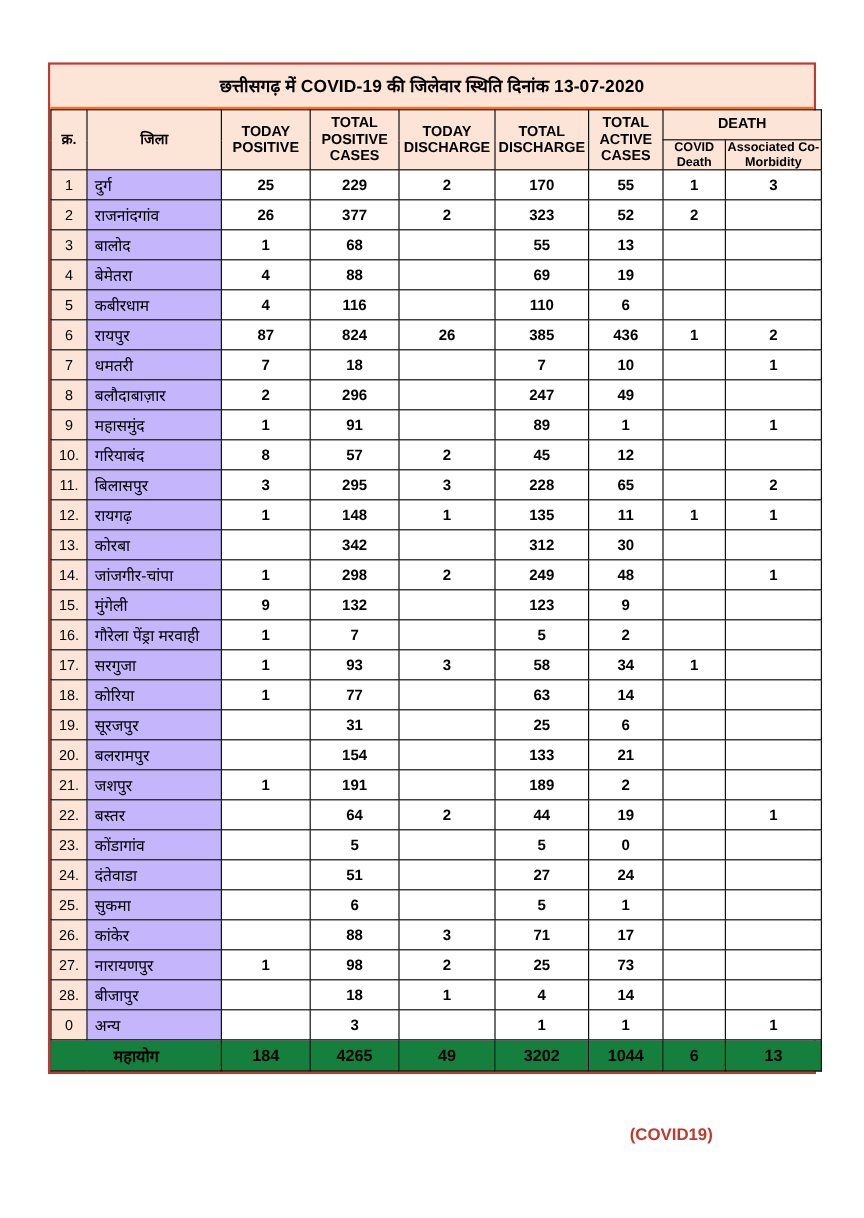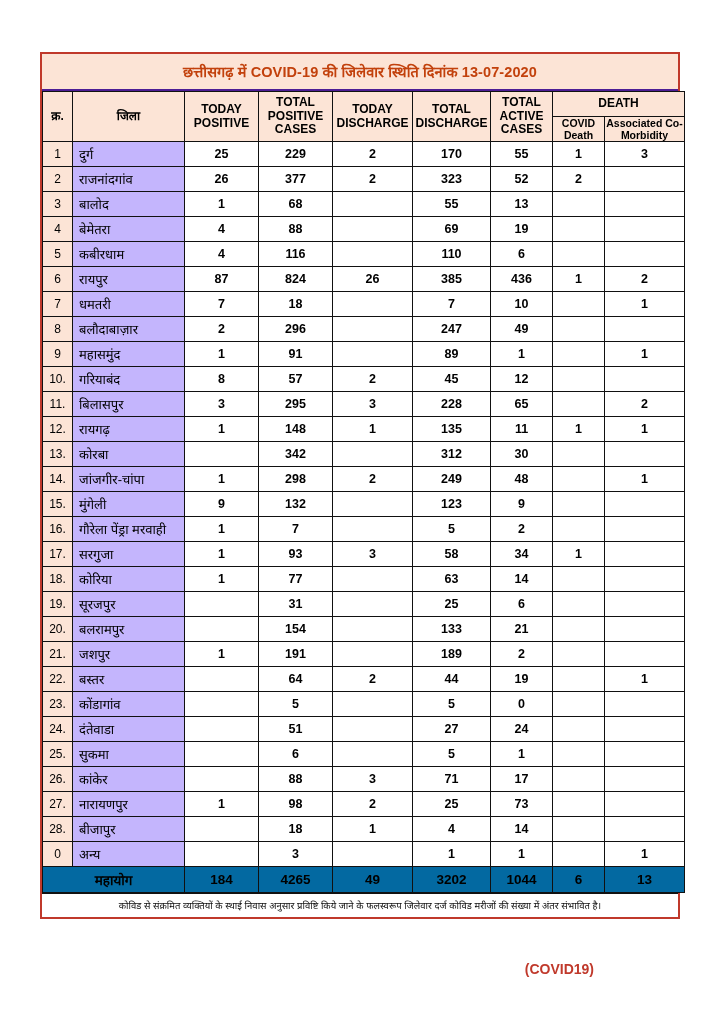--- a/index.html
+++ b/index.html
@@ -20,26 +20,26 @@
     box-sizing: border-box;
     padding: 52px 40px 0 40px;
     position: relative;
   }
   .frame {
     border: 2px solid #c0392b;
     box-sizing: border-box;
   }
   .title-bar {
     background: #fce4d6;
-    border-bottom: 2px solid #4c1d95;
+    border-bottom: 2px solid #f97316;
     text-align: center;
     padding: 7px 4px 8px 4px;
     font-weight: bold;
     font-size: 14.5px;
-    color: #c2410c;
+    color: #000000;
     letter-spacing: 0.1px;
   }
   table.main {
     border-collapse: collapse;
     width: 100%;
     table-layout: fixed;
   }
   table.main th, table.main td {
     border: 1px solid #111;
     font-size: 12px;
@@ -78,21 +78,21 @@
     text-align: left;
     padding-left: 6px;
     font-size: 13px;
   }
   tbody td.num {
     background: #ffffff;
     font-weight: bold;
     font-size: 12.5px;
   }
   tr.total td {
-    background: #0369a1;
+    background: #15803d;
     font-weight: bold;
     font-size: 13.5px;
     height: 26px;
   }
   tr.total td.total-label {
     text-align: center;
   }
   .footnote {
     background: #ffffff;
     border-top: 1px solid #111;
@@ -475,19 +475,18 @@
             <td>4265</td>
             <td>49</td>
             <td>3202</td>
             <td>1044</td>
             <td>6</td>
             <td>13</td>
           </tr>
         </tbody>
     </table>
 
-    <div class="footnote">कोविड से संक्रमित व्यक्तियों के स्थाई निवास अनुसार प्रविष्टि किये जाने के फलस्वरूप जिलेवार दर्ज कोविड मरीजों की संख्या में अंतर संभावित है।</div>
   </div>
 
   <div class="signature">
     <div class="l3">(COVID19)</div>
   </div>
 </div>
 
 </body></html>

